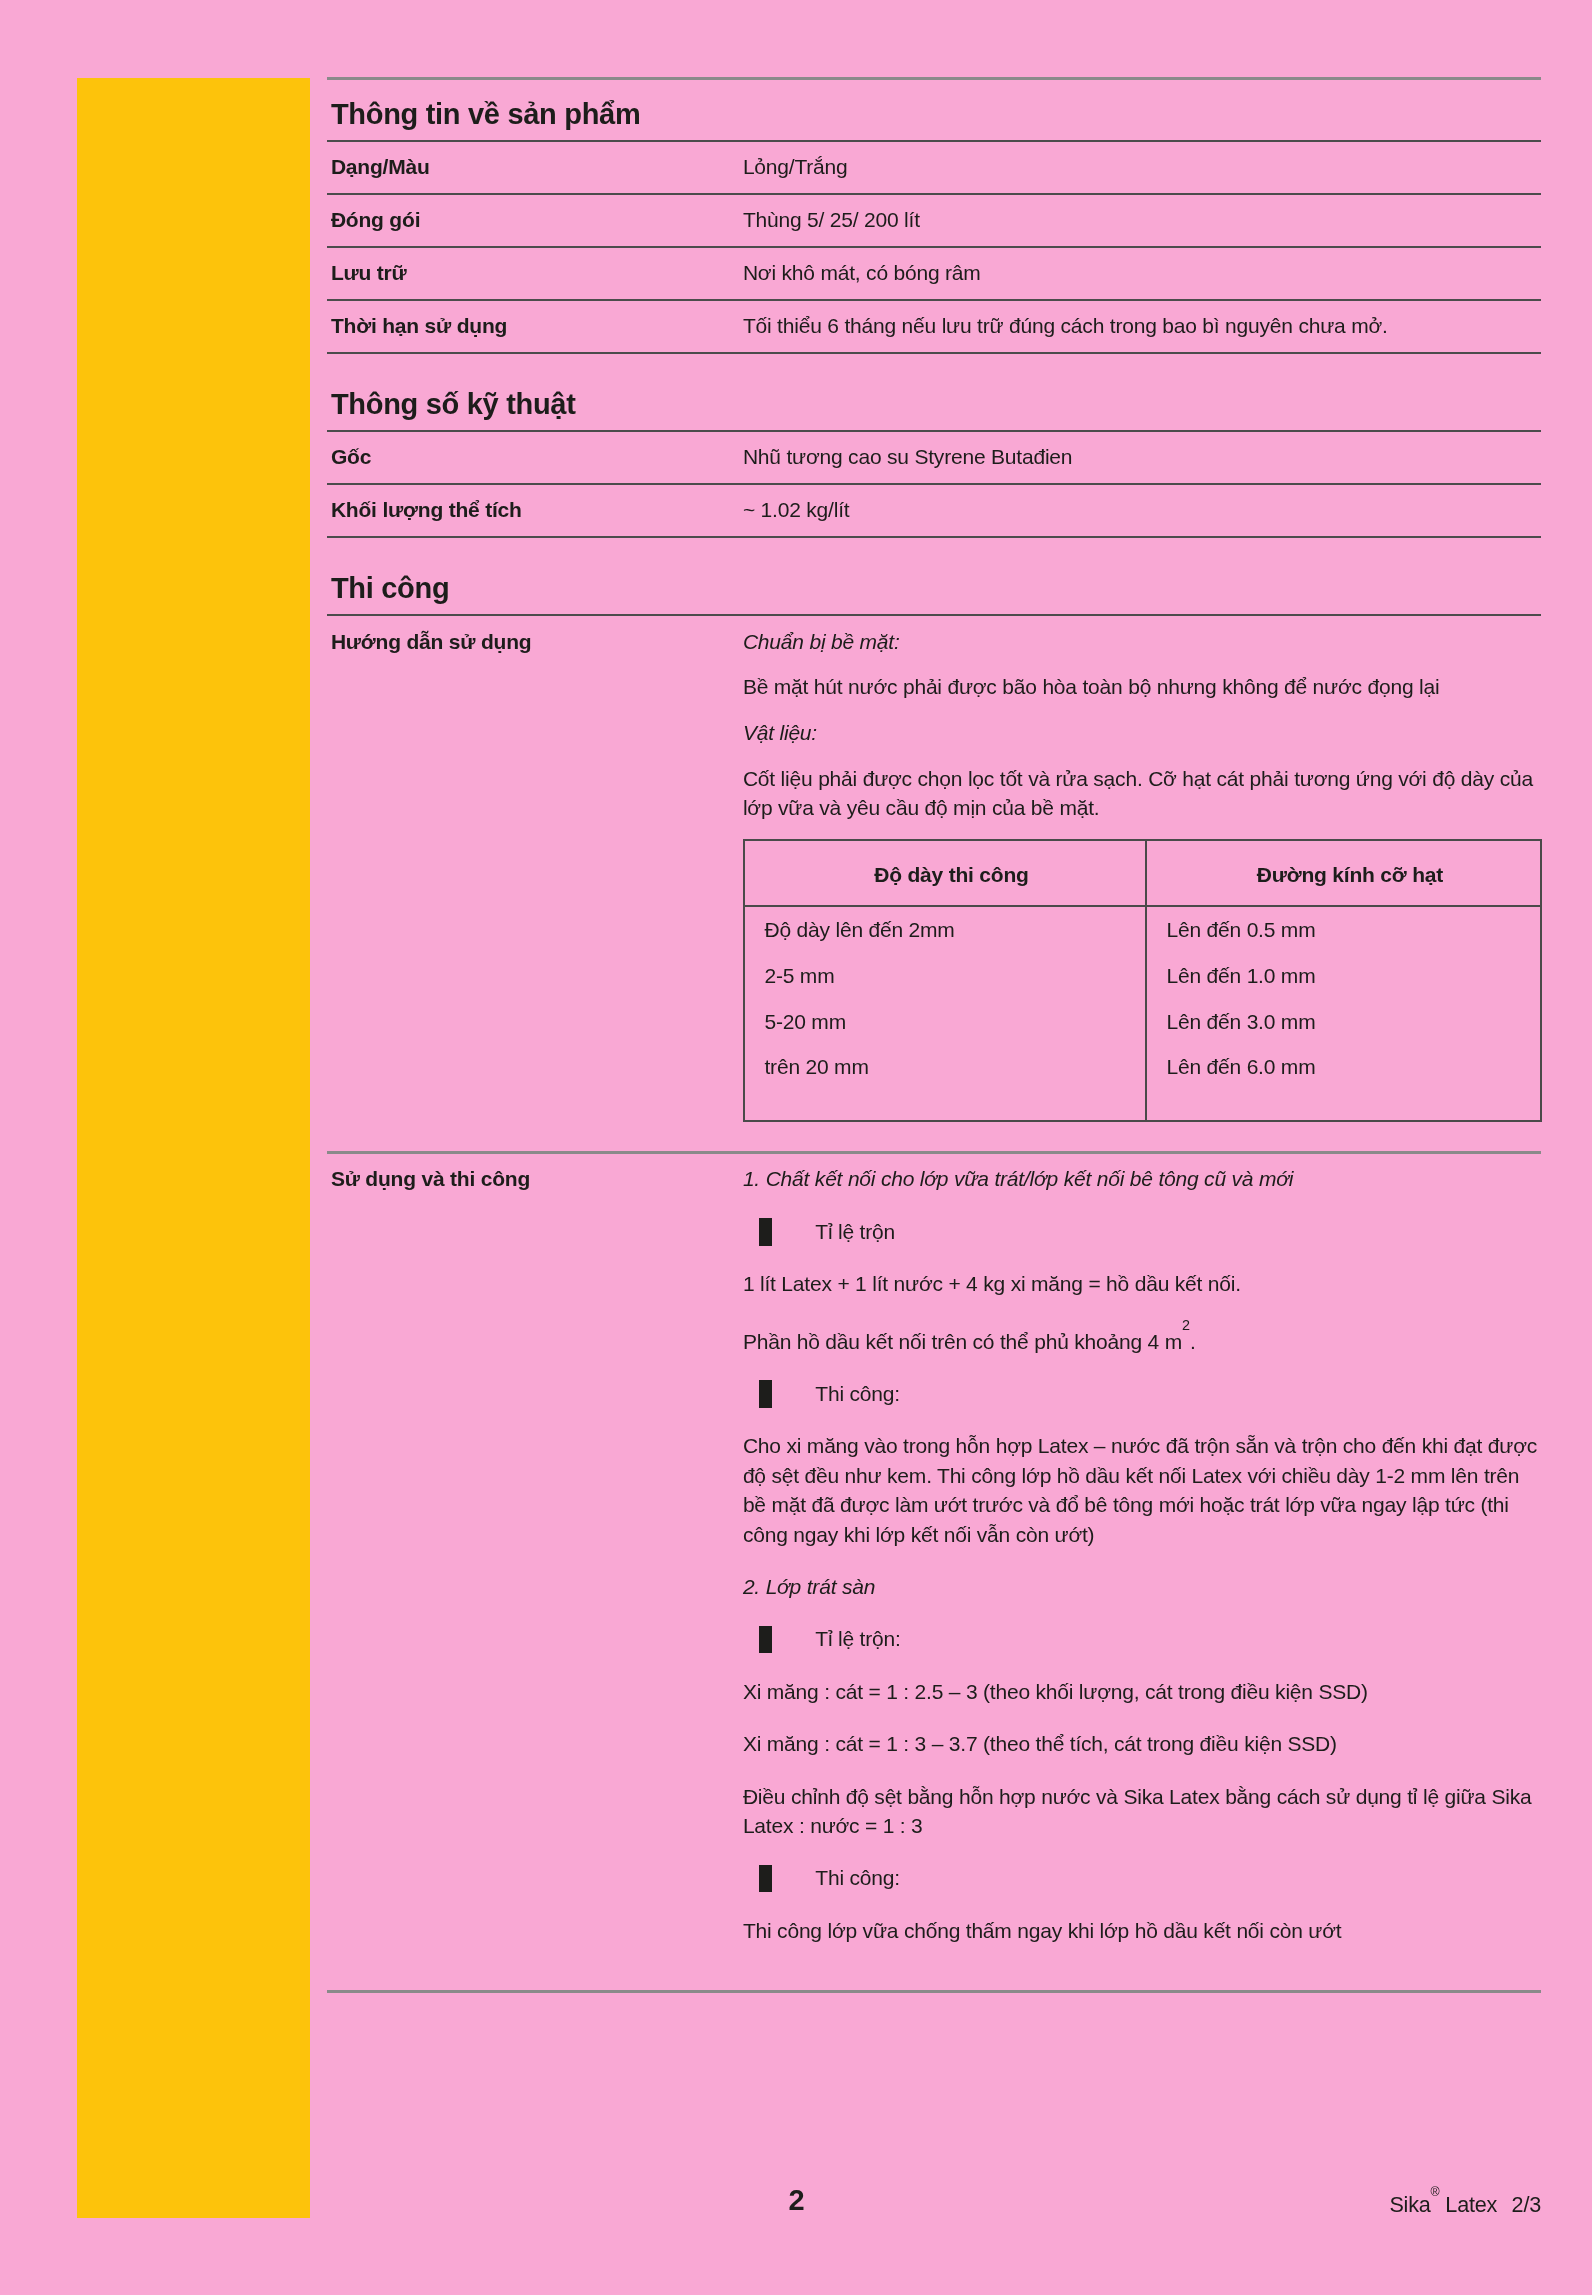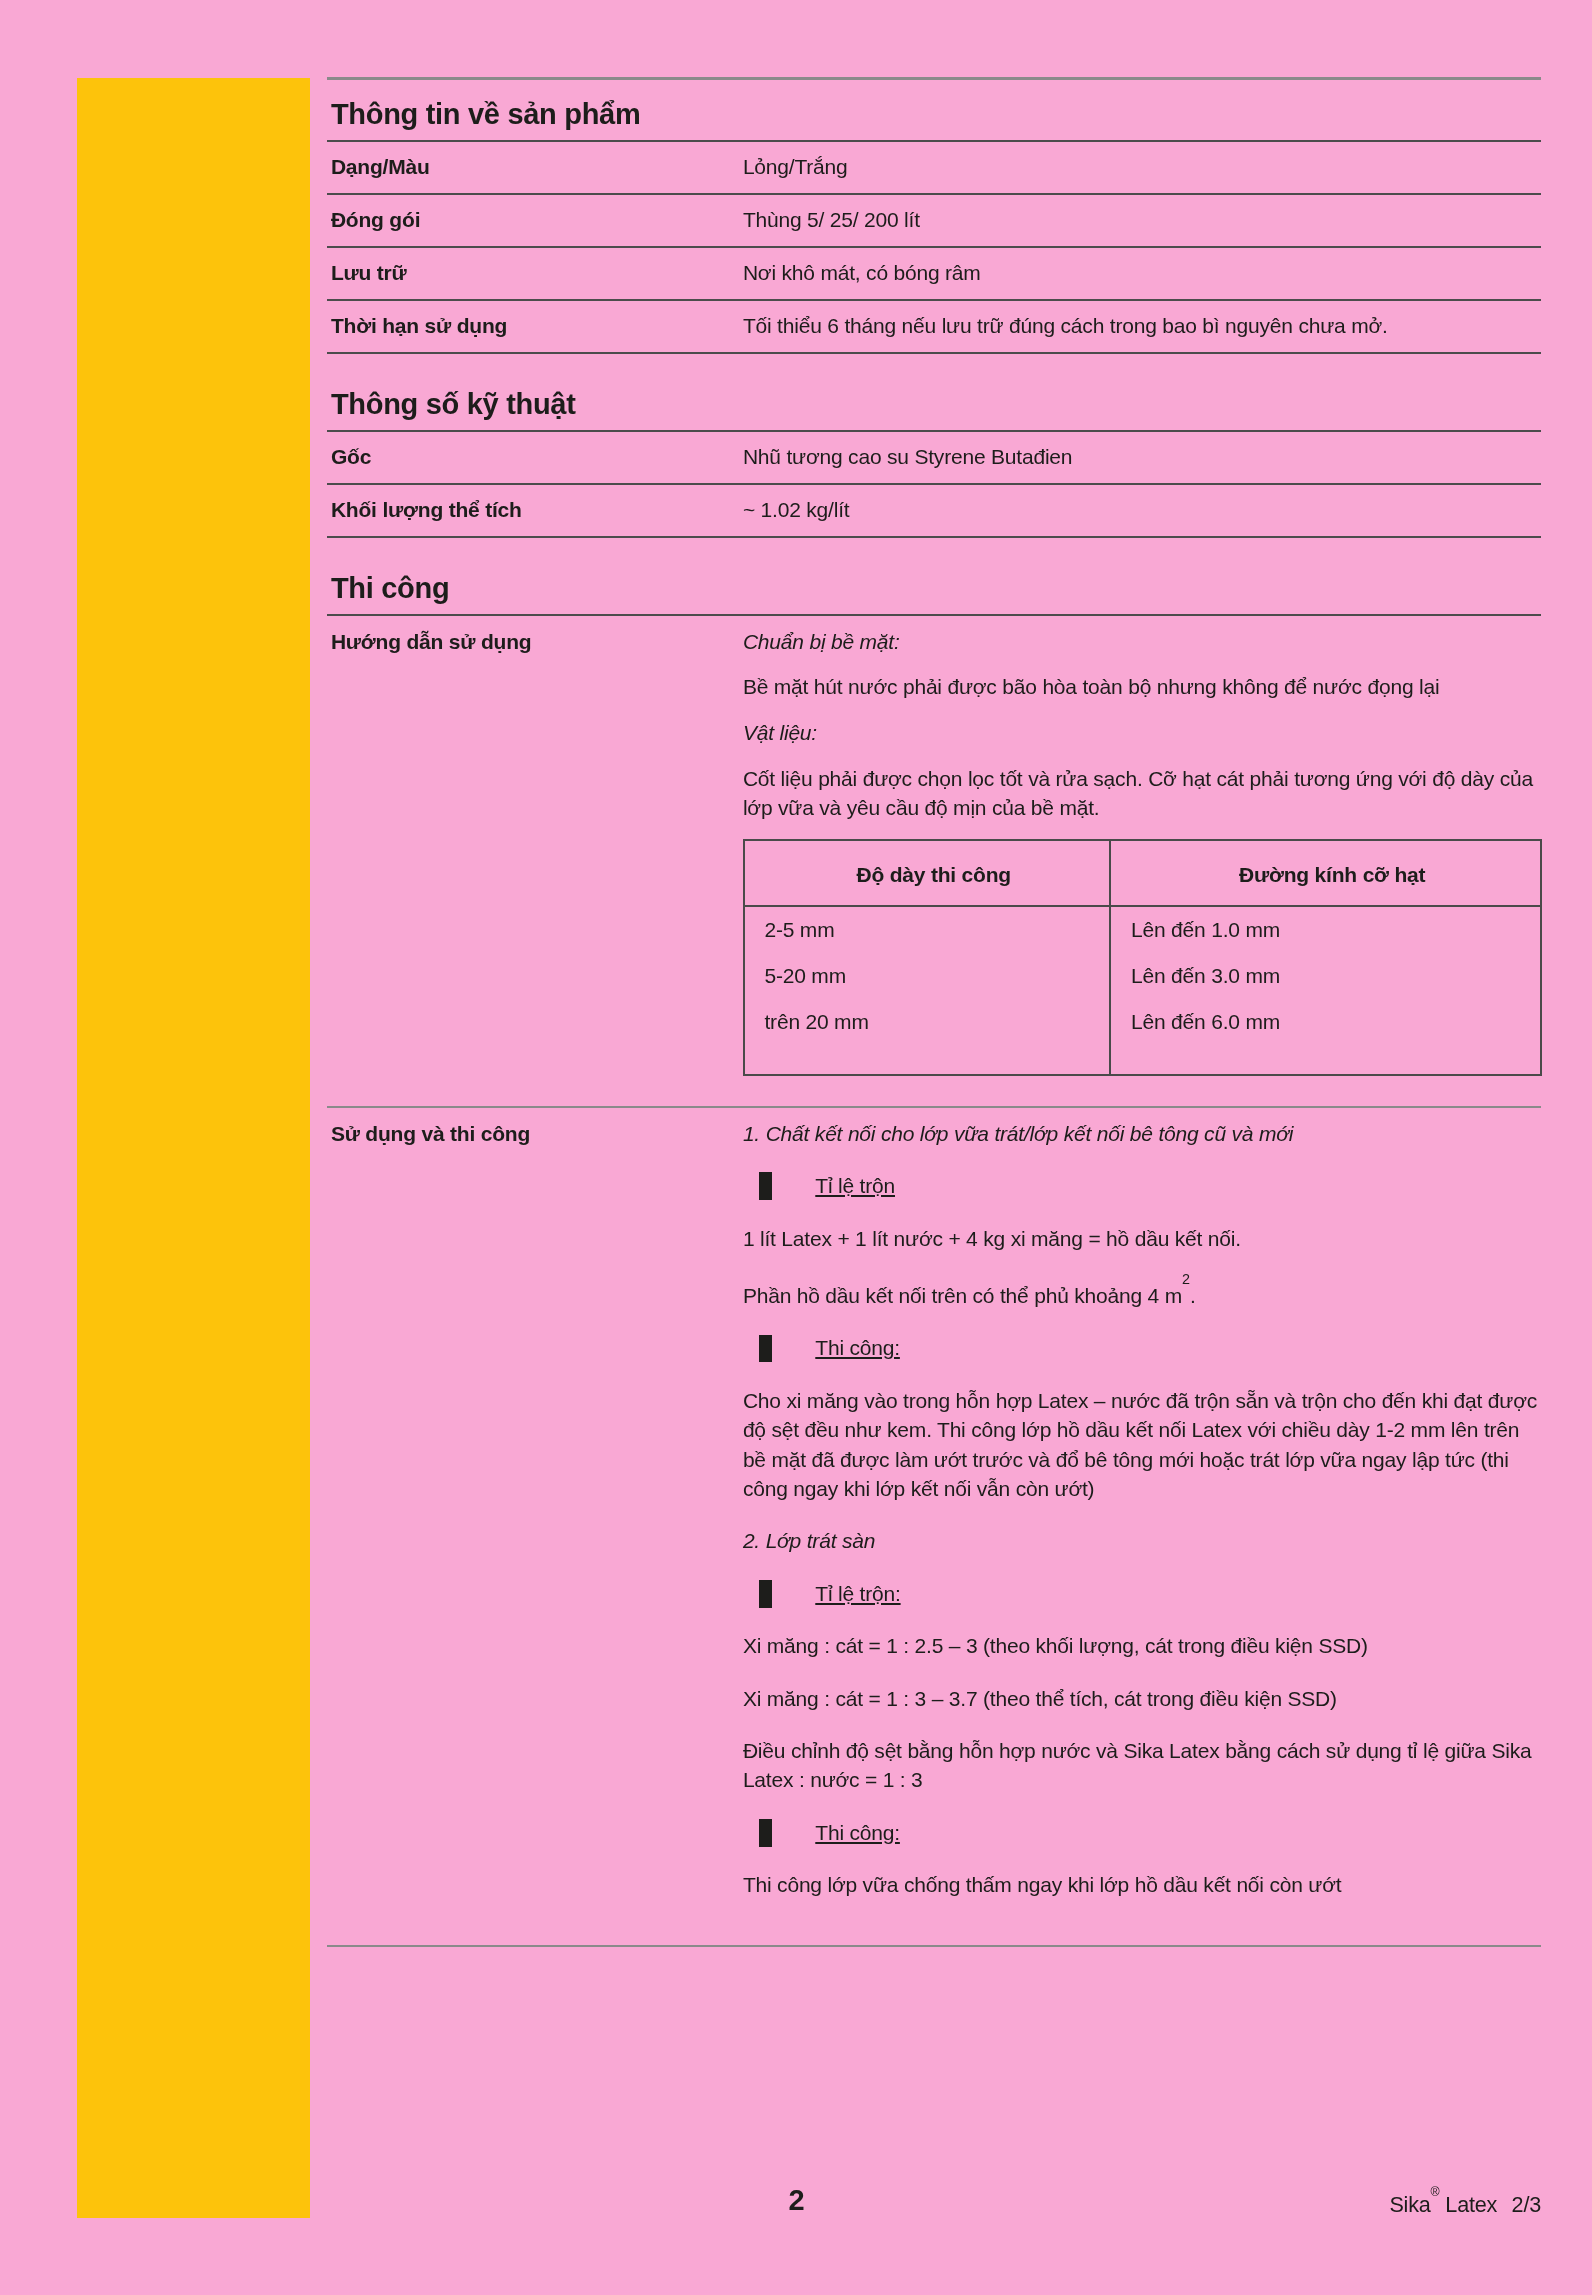--- a/index.html
+++ b/index.html
@@ -42,21 +42,21 @@
   .app-row{
     display:flex;
     padding-top:10.5px;
     font-size:21px;
   }
   .app-row .label{width:412px;padding-left:3.9px;font-weight:bold;flex-shrink:0;line-height:29.4px;}
   .app-row .value{flex:1;}
   .app-row .value p{margin:0 0 16.4px;line-height:29.4px;}
   .value--usage p{margin:0 0 23px !important;}
   .app-row .value .ital{font-style:italic;}
-  .bullet-line{display:flex;align-items:flex-start;text-decoration:underline;}
+  .bullet-line{display:flex;align-items:flex-start;}
   .bullet-sq{
     width:13px;height:27.5px;background:#1d1d1b;
     margin:1.3px 0 0 16.4px;flex-shrink:0;
   }
   .bullet-text{margin-left:43px;}
   .pad-bottom-table{padding-bottom:29.4px;}
   .pad-bottom-usage{padding-bottom:22px;}
   table.grain{
     width:799px;
     border-collapse:collapse;
@@ -141,20 +141,24 @@
         <p class="ital">Vật liệu:</p>
         <p>Cốt liệu phải được chọn lọc tốt và rửa sạch. Cỡ hạt cát phải tương ứng với độ dày của lớp vữa và yêu cầu độ mịn của bề mặt.</p>
 
         <table class="grain">
           <tbody>
               <tr>
             <th>Độ dày thi công</th>
             <th class="col2">Đường kính cỡ hạt</th>
           </tr>
           <tr>
+            <td>Độ dày lên đến 2mm</td>
+            <td class="col2">Lên đến 0.5 mm</td>
+          </tr>
+          <tr>
             <td>2-5 mm</td>
             <td class="col2">Lên đến 1.0 mm</td>
           </tr>
           <tr>
             <td>5-20 mm</td>
             <td class="col2">Lên đến 3.0 mm</td>
           </tr>
           <tr class="last">
             <td>trên 20 mm</td>
             <td class="col2">Lên đến 6.0 mm</td>

